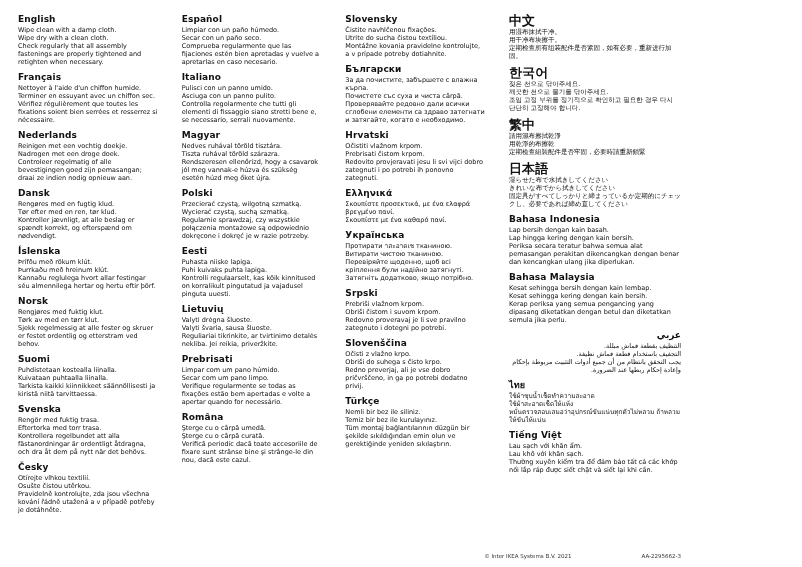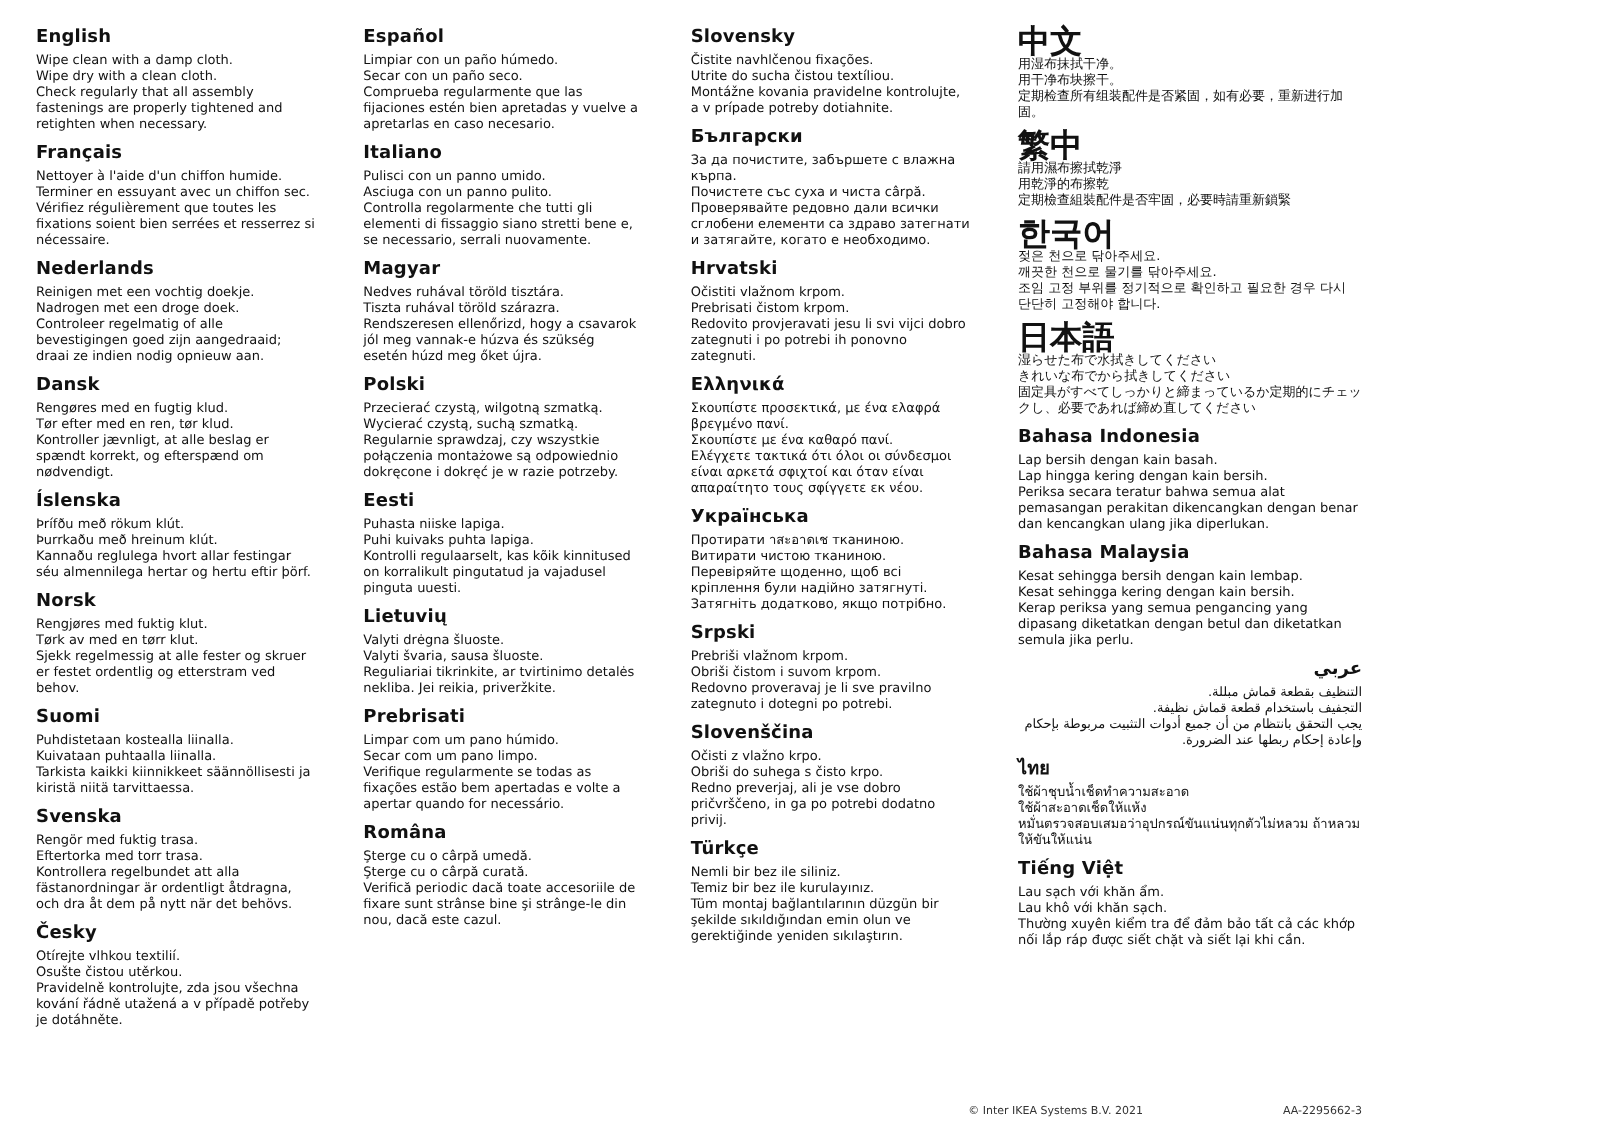--- a/index.html
+++ b/index.html
@@ -26,21 +26,21 @@
   .col { flex: 1 1 0; min-width: 0; }
   .col:last-child { flex: 0 0 172px; }
   .lang-section { margin-bottom: 6px; }
   .lang-title {
     font-size: 9px;
     font-weight: bold;
     line-height: 11px;
     margin-bottom: 1px;
     letter-spacing: 0.1px;
   }
-  .lang-title.cjk { font-size: 16px; line-height: 13px; }
+  .lang-title.cjk { font-size: 13px; line-height: 13px; }
   .line {
     font-size: 6.5px;
     line-height: 8px;
     word-wrap: break-word;
   }
   .lang-section.rtl { direction: rtl; text-align: right; }
   .footer {
     position: absolute;
     bottom: 8px;
     right: 14px;
@@ -66,21 +66,21 @@
         <section class="lang-section">
           <h2 class="lang-title">Français</h2>
           <p class="line">Nettoyer à l'aide d'un chiffon humide.</p>
           <p class="line">Terminer en essuyant avec un chiffon sec.</p>
           <p class="line">Vérifiez régulièrement que toutes les fixations soient bien serrées et resserrez si nécessaire.</p>
         </section>
         <section class="lang-section">
           <h2 class="lang-title">Nederlands</h2>
           <p class="line">Reinigen met een vochtig doekje.</p>
           <p class="line">Nadrogen met een droge doek.</p>
-          <p class="line">Controleer regelmatig of alle bevestigingen goed zijn aangedraaid; draai ze indien nodig opnieuw aan.</p>
+          <p class="line">Controleer regelmatig of alle bevestigingen goed zijn pemasangan; draai ze indien nodig opnieuw aan.</p>
         </section>
         <section class="lang-section">
           <h2 class="lang-title">Dansk</h2>
           <p class="line">Rengøres med en fugtig klud.</p>
           <p class="line">Tør efter med en ren, tør klud.</p>
           <p class="line">Kontroller jævnligt, at alle beslag er spændt korrekt, og efterspænd om nødvendigt.</p>
         </section>
         <section class="lang-section">
           <h2 class="lang-title">Íslenska</h2>
           <p class="line">Þrífðu með rökum klút.</p>
@@ -178,21 +178,20 @@
         <section class="lang-section">
           <h2 class="lang-title">Hrvatski</h2>
           <p class="line">Očistiti vlažnom krpom.</p>
           <p class="line">Prebrisati čistom krpom.</p>
           <p class="line">Redovito provjeravati jesu li svi vijci dobro zategnuti i po potrebi ih ponovno zategnuti.</p>
         </section>
         <section class="lang-section">
           <h2 class="lang-title">Ελληνικά</h2>
           <p class="line">Σκουπίστε προσεκτικά, με ένα ελαφρά βρεγμένο πανί.</p>
           <p class="line">Σκουπίστε με ένα καθαρό πανί.</p>
-          <p class="line">Ελέγχετε τακτικά ότι όλοι οι σύνδεσμοι είναι αρκετά σφιχτοί και όταν είναι απαραίτητο τους σφίγγετε εκ νέου.</p>
         </section>
         <section class="lang-section">
           <h2 class="lang-title">Українська</h2>
           <p class="line">Протирати าสะอาดเช тканиною.</p>
           <p class="line">Витирати чистою тканиною.</p>
           <p class="line">Перевіряйте щоденно, щоб всі кріплення були надійно затягнуті. Затягніть додатково, якщо потрібно.</p>
         </section>
         <section class="lang-section">
           <h2 class="lang-title">Srpski</h2>
           <p class="line">Prebriši vlažnom krpom.</p>
@@ -213,30 +212,30 @@
         </section>
       </div>
       <div class="col">
         <section class="lang-section">
           <h2 class="lang-title cjk">中文</h2>
           <p class="line">用湿布抹拭干净。</p>
           <p class="line">用干净布块擦干。</p>
           <p class="line">定期检查所有组装配件是否紧固，如有必要，重新进行加固。</p>
         </section>
         <section class="lang-section">
+          <h2 class="lang-title cjk">한국어</h2>
+          <p class="line">젖은 천으로 닦아주세요.</p>
+          <p class="line">깨끗한 천으로 물기를 닦아주세요.</p>
+          <p class="line">조임 고정 부위를 정기적으로 확인하고 필요한 경우 다시 단단히 고정해야 합니다.</p>
+        </section>
+        <section class="lang-section">
           <h2 class="lang-title cjk">繁中</h2>
           <p class="line">請用濕布擦拭乾淨</p>
           <p class="line">用乾淨的布擦乾</p>
           <p class="line">定期檢查組裝配件是否牢固，必要時請重新鎖緊</p>
-        </section>
-        <section class="lang-section">
-          <h2 class="lang-title cjk">한국어</h2>
-          <p class="line">젖은 천으로 닦아주세요.</p>
-          <p class="line">깨끗한 천으로 물기를 닦아주세요.</p>
-          <p class="line">조임 고정 부위를 정기적으로 확인하고 필요한 경우 다시 단단히 고정해야 합니다.</p>
         </section>
         <section class="lang-section">
           <h2 class="lang-title cjk">日本語</h2>
           <p class="line">湿らせた布で水拭きしてください</p>
           <p class="line">きれいな布でから拭きしてください</p>
           <p class="line">固定具がすべてしっかりと締まっているか定期的にチェックし、必要であれば締め直してください</p>
         </section>
         <section class="lang-section">
           <h2 class="lang-title">Bahasa Indonesia</h2>
           <p class="line">Lap bersih dengan kain basah.</p>

